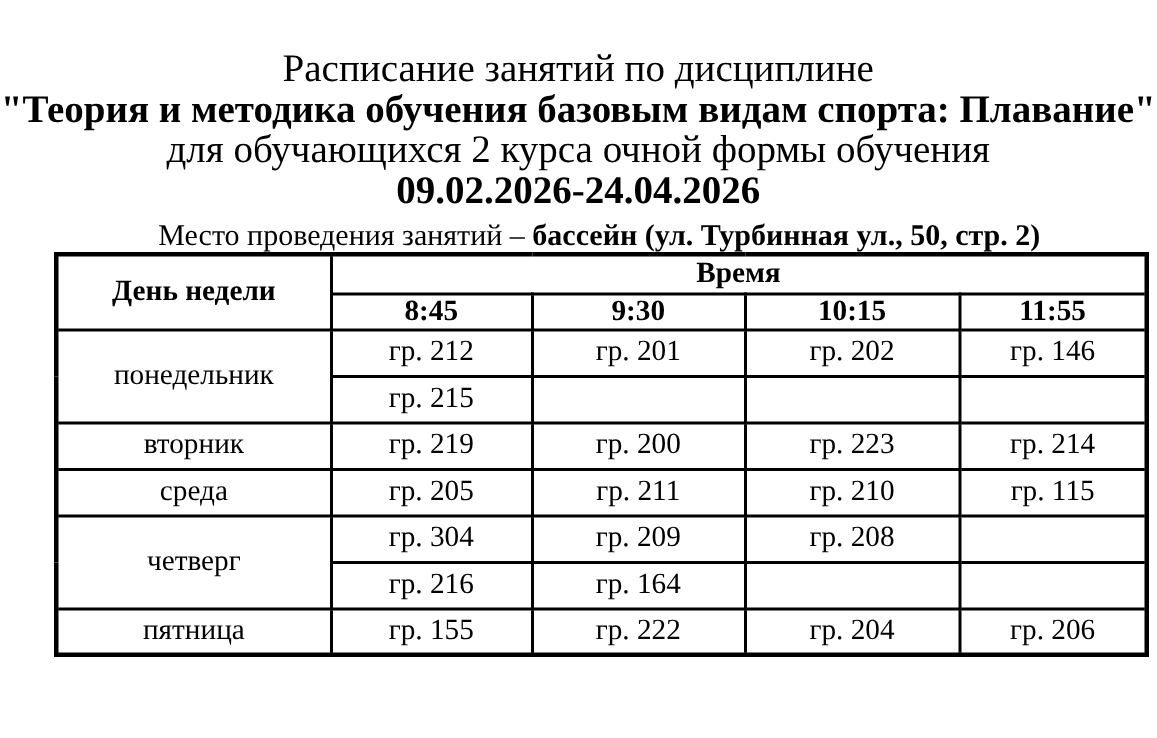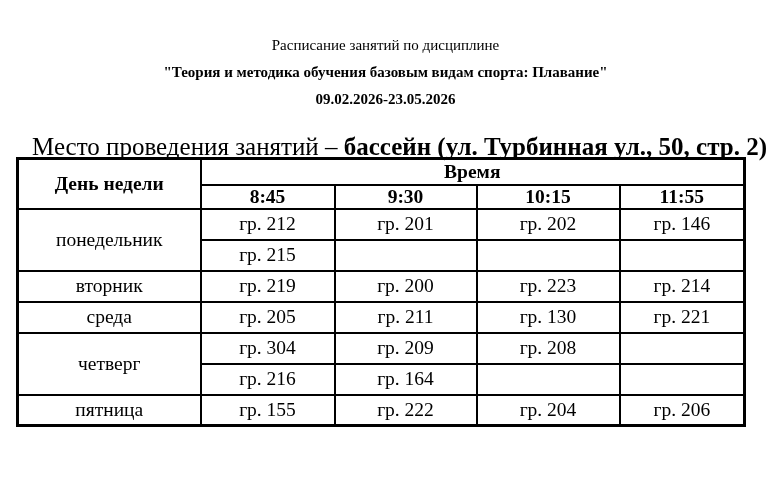--- a/index.html
+++ b/index.html
@@ -13,37 +13,37 @@
     width: 771px;
     height: 492px;
     background: #fff;
     overflow: hidden;
   }
   .titles {
     padding-top: 32px;
     text-align: center;
   }
   .t-line {
-    font-size: 15px;
+    font-size: 26px;
     line-height: 27px;
     white-space: nowrap;
   }
   .bold { font-weight: bold; }
   .location {
-    margin-top: 23px;
+    margin-top: 7px;
     text-align: center;
-    font-size: 25px;
+    font-size: 20px;
     line-height: 21px;
     white-space: nowrap;
     padding-left: 28px;
   }
   table.schedule {
     border-collapse: collapse;
     table-layout: fixed;
-    margin-left: 16px;
+    margin-left: 36px;
     width: 727px;
     border: 3px solid #000;
   }
   table.schedule th, table.schedule td {
     border: 2px solid #000;
     text-align: center;
     vertical-align: middle;
     padding: 0;
     font-size: 19.5px;
     overflow: hidden;
@@ -54,21 +54,22 @@
   tr.data-row  { height: 31px; }
 </style>
 </head>
 <body>
 
 <div class="page">
 
   <div class="titles">
     <div class="t-line">Расписание занятий по дисциплине</div>
     <div class="t-line bold">"Теория и методика обучения базовым видам спорта: Плавание"</div>
-    <div class="t-line bold">09.02.2026-23.05.2026</div>
+    <div class="t-line">для обучающихся 2 курса очной формы обучения</div>
+    <div class="t-line bold">09.02.2026-24.04.2026</div>
   </div>
 
   <div class="location"><span>Место проведения занятий – </span><span class="bold">бассейн (ул. Турбинная ул., 50, стр. 2)</span></div>
 
   <table class="schedule">
     <colgroup>
       <col style="width:183px">
       <col style="width:134px">
       <col style="width:142px">
       <col style="width:143px">
@@ -105,22 +106,22 @@
         <td>гр. 219</td>
         <td>гр. 200</td>
         <td>гр. 223</td>
         <td>гр. 214</td>
       </tr>
 
       <tr class="data-row">
         <td>среда</td>
         <td>гр. 205</td>
         <td>гр. 211</td>
-        <td>гр. 130</td>
-        <td>гр. 221</td>
+        <td>гр. 210</td>
+        <td>гр. 115</td>
       </tr>
 
       <tr class="data-row">
         <td rowspan="2">четверг</td>
         <td>гр. 304</td>
         <td>гр. 209</td>
         <td>гр. 208</td>
         <td></td>
       </tr>
       <tr class="data-row">

